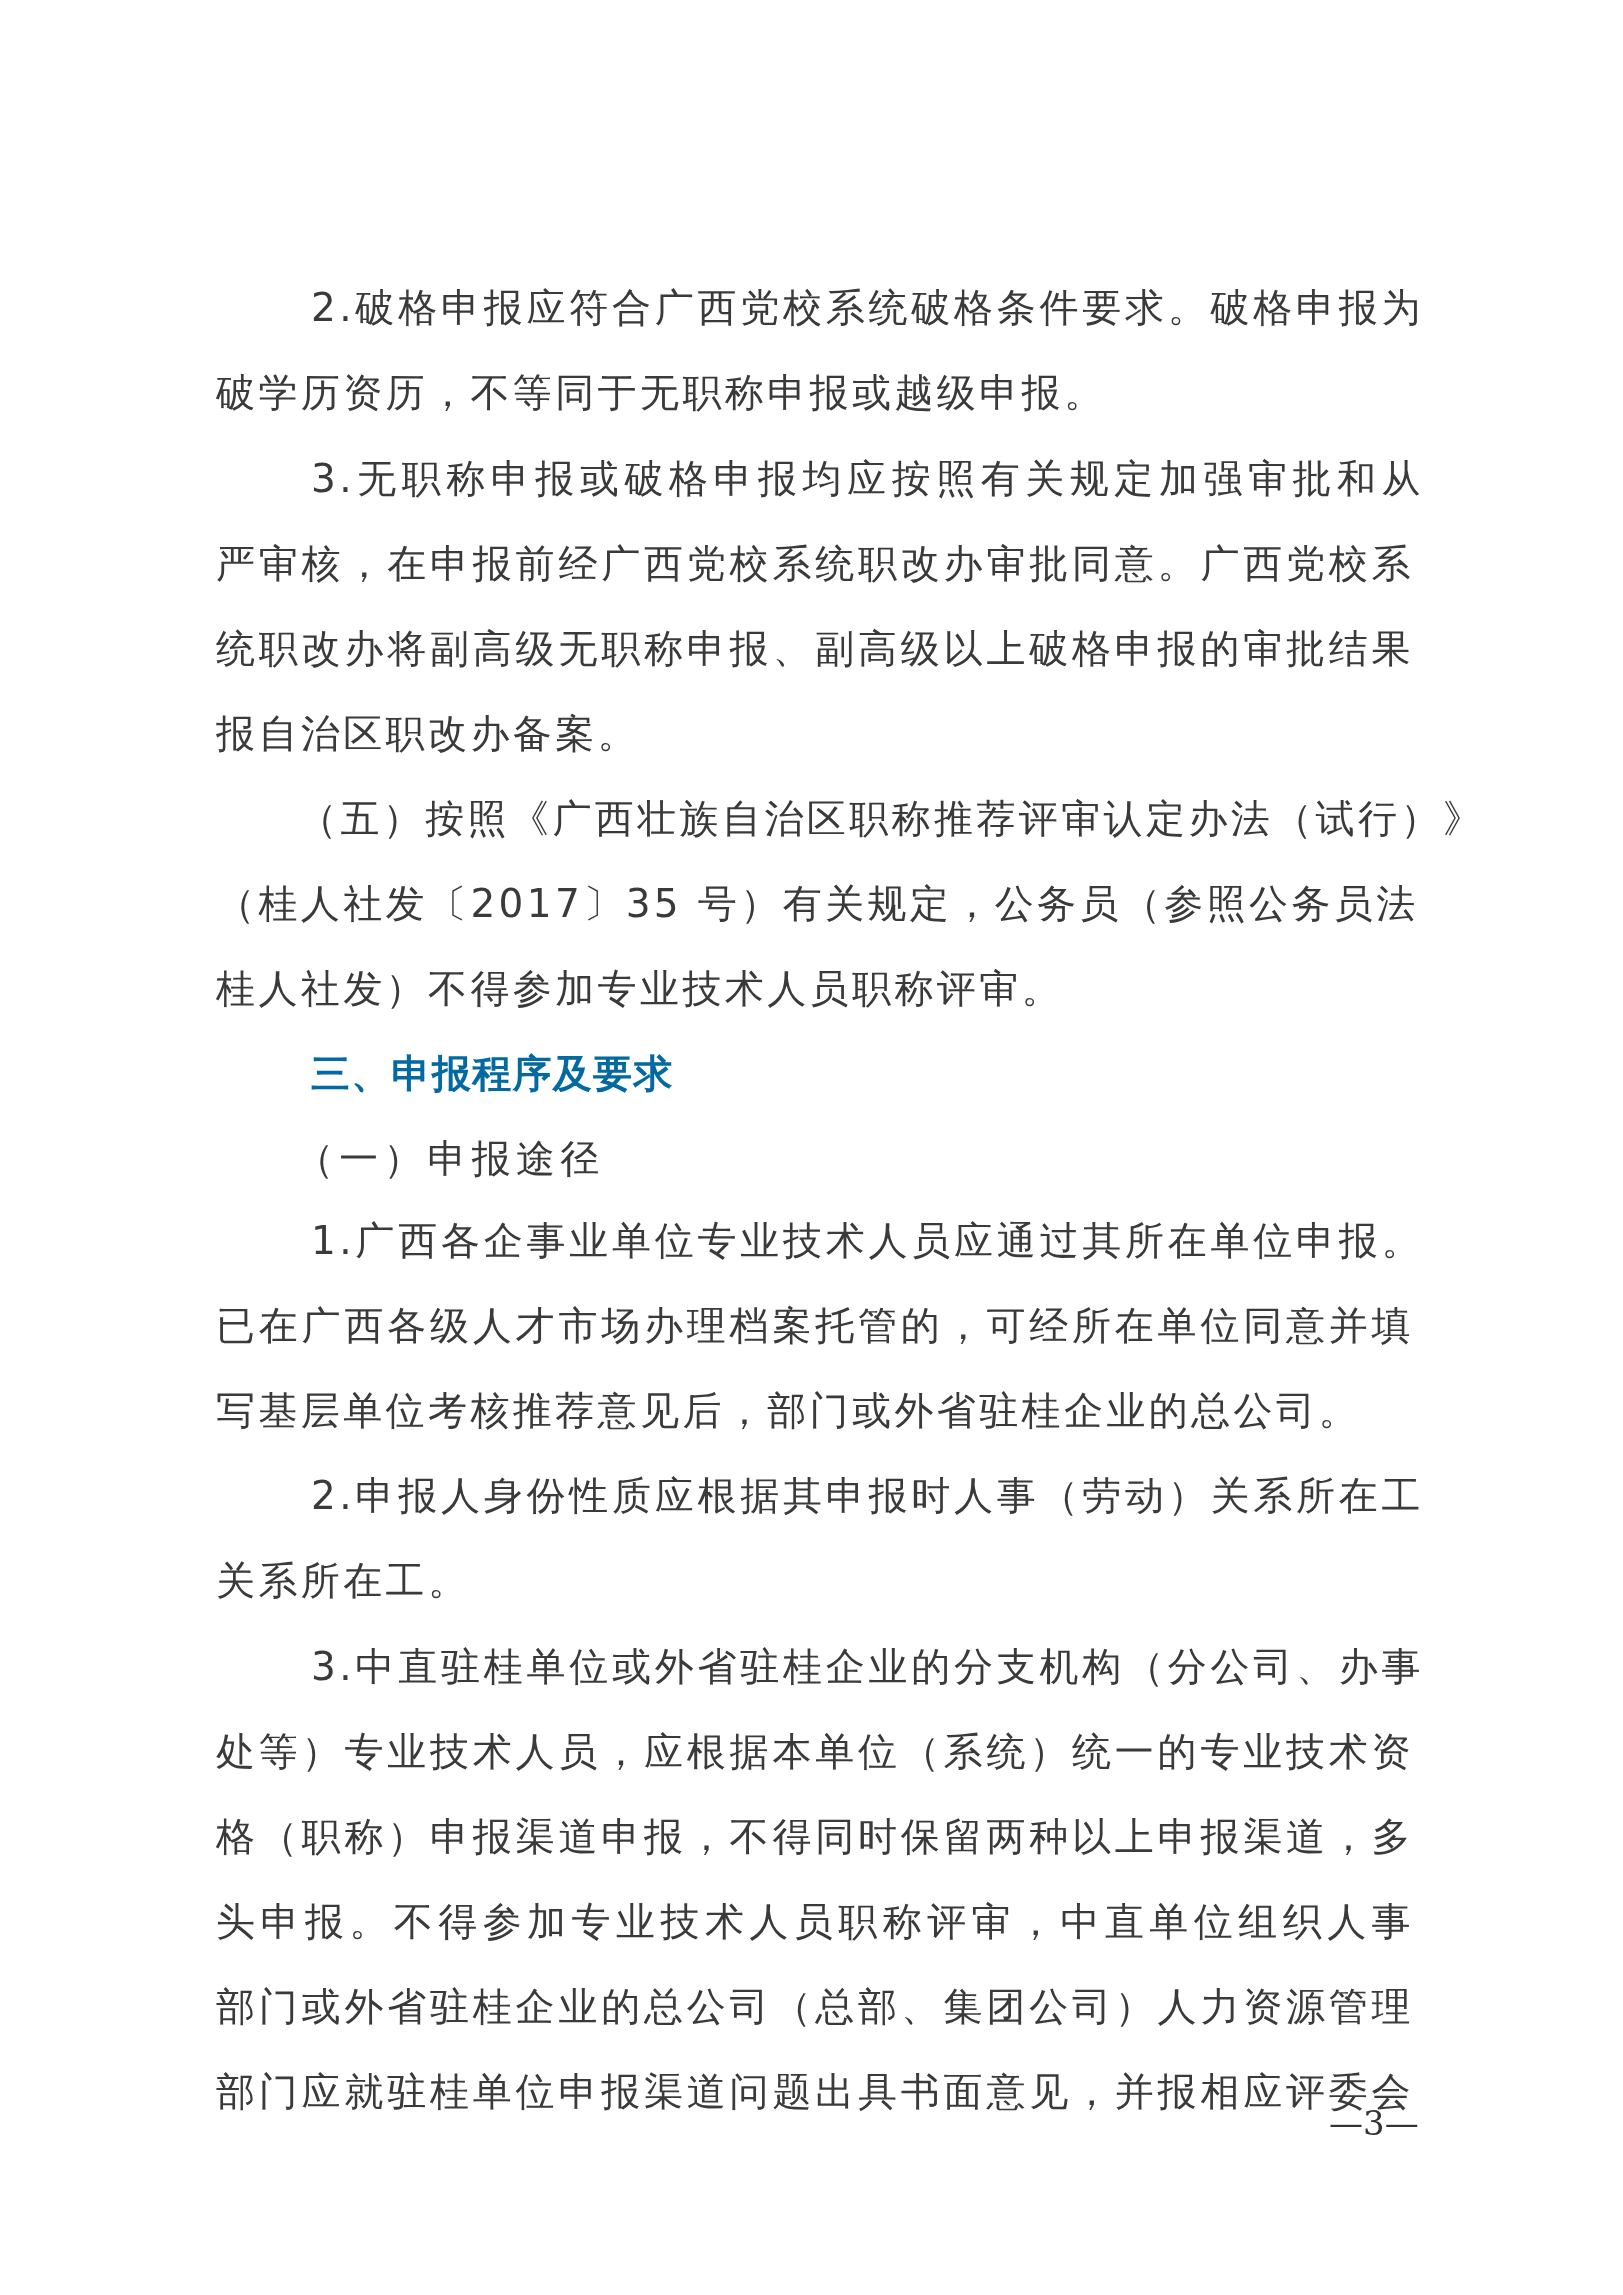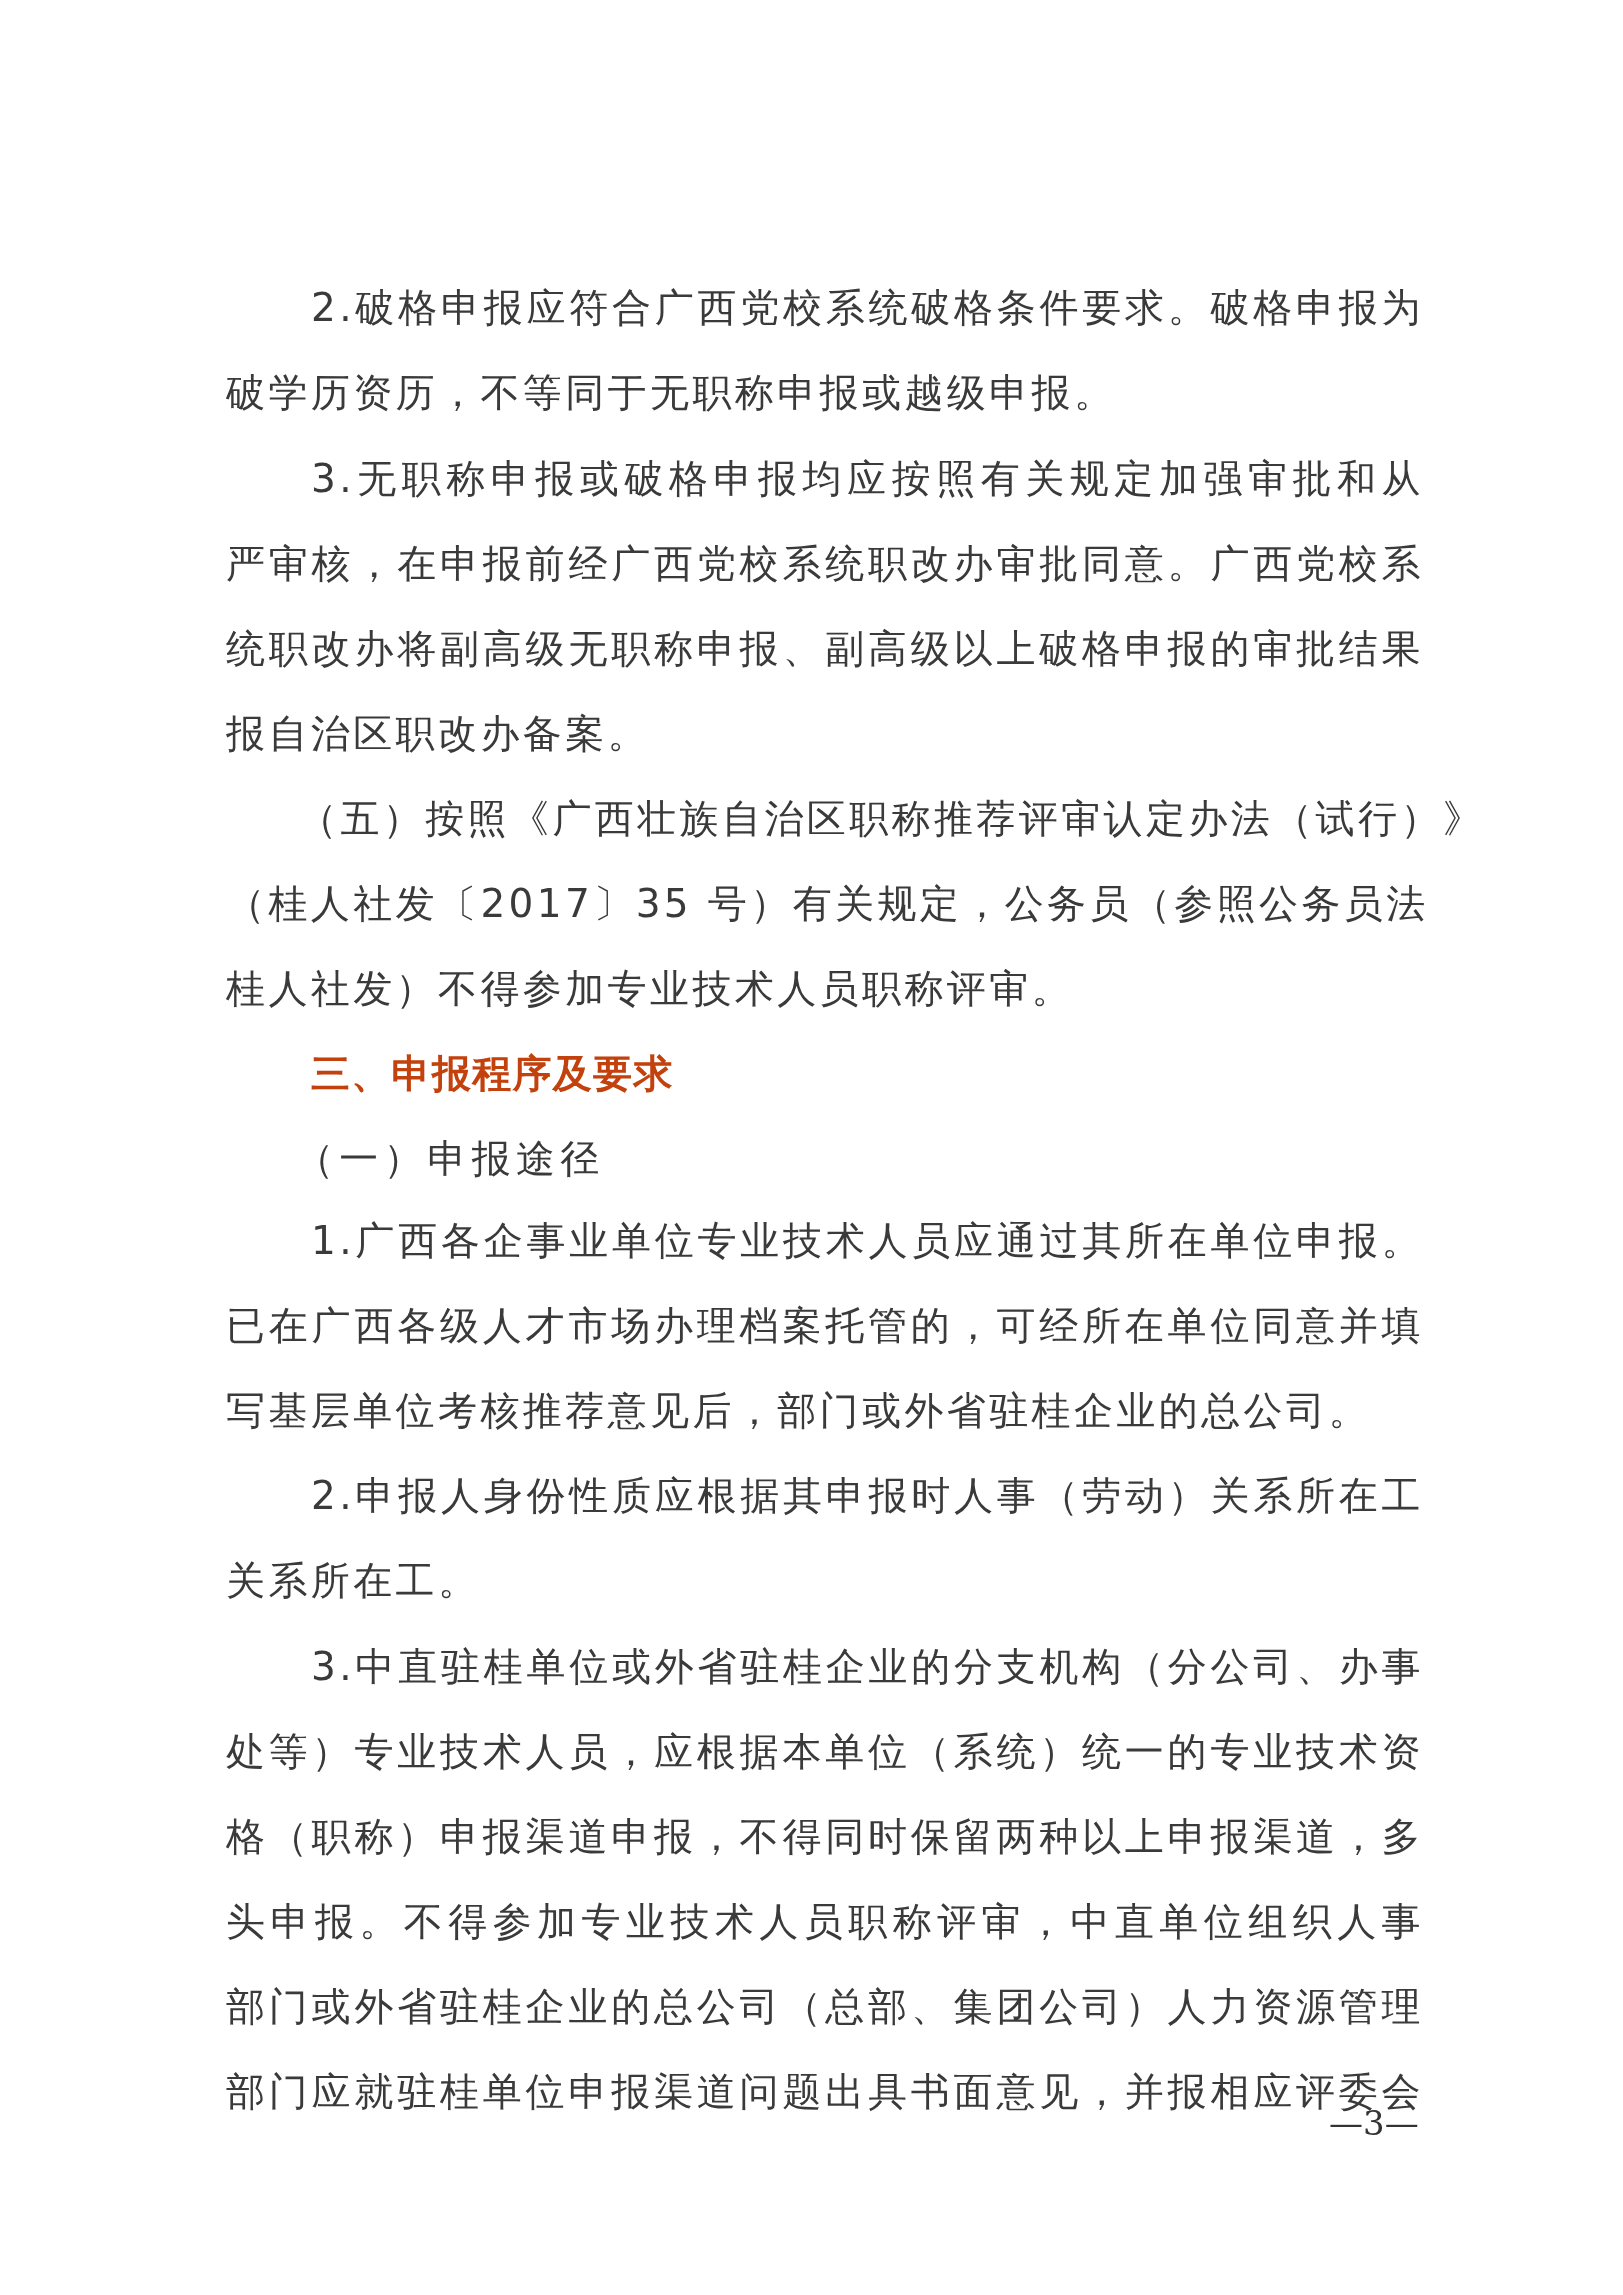--- a/index.html
+++ b/index.html
@@ -17,40 +17,40 @@
     }
     .page {
       position: absolute;
       left: 0; top: 0;
       width: 1623px;
       height: 2295px;
       background: #ffffff;
     }
     .line {
       position: absolute;
-      left: 226px;
+      left: 216px;
       width: 1198px;
       height: 79px;
       font-size: 39px;
       line-height: 79px;
       white-space: nowrap;
       letter-spacing: 3.4px;
       text-align: justify;
       text-align-last: justify;
     }
     .line.last {
       text-align-last: left;
     }
     .line.indent {
       left: 311px;
       width: 1113px;
     }
     .line.heading1 {
       font-weight: bold;
-      color: #c2410c;
+      color: #0369a1;
       left: 311px;
       width: auto;
       text-align-last: left;
       letter-spacing: 1.3px;
     }
     .line.heading2 {
       left: 295px;
       width: auto;
       text-align-last: left;
       letter-spacing: 5.2px;

